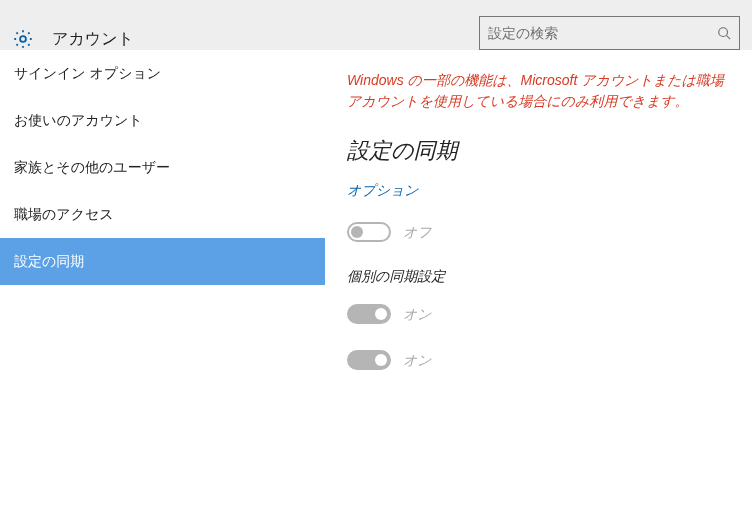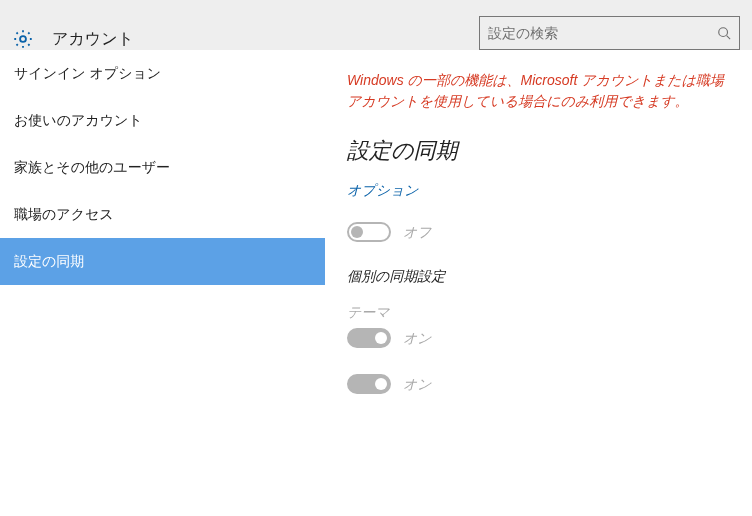--- a/index.html
+++ b/index.html
@@ -196,21 +196,20 @@
             <div class="knob"></div>
           </div>
         <div class="toggle-text">オフ</div>
       </div>
     </div>
 
     <h2 class="subsection">個別の同期設定</h2>
 
     <div id="individual">
         <div class="setting-block">
-          <div class="setting-label">テーマ</div>
           <div class="toggle-row">
             <div class="toggle on">
               <div class="knob"></div>
             </div>
             <div class="toggle-text">オン</div>
           </div>
         </div>
         <div class="setting-block">
           <div class="toggle-row">
             <div class="toggle on">

